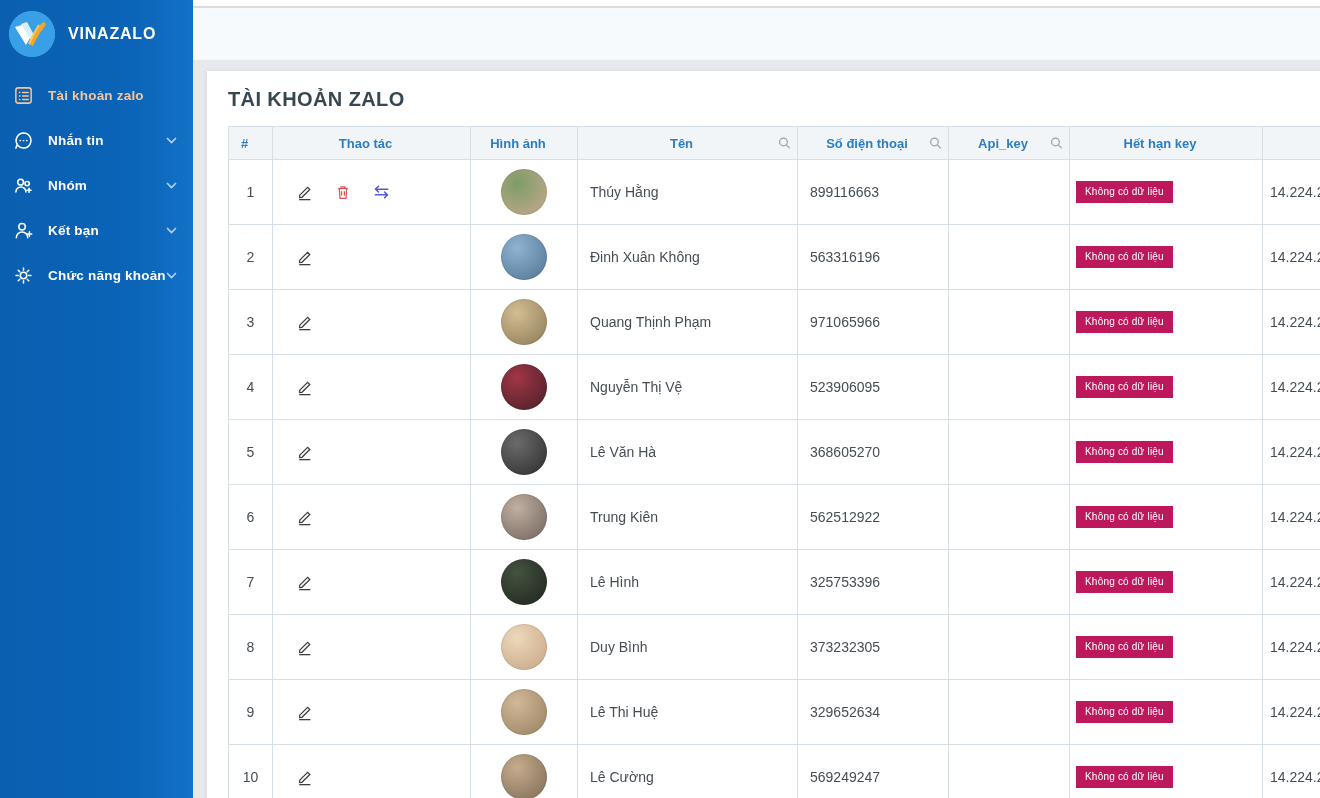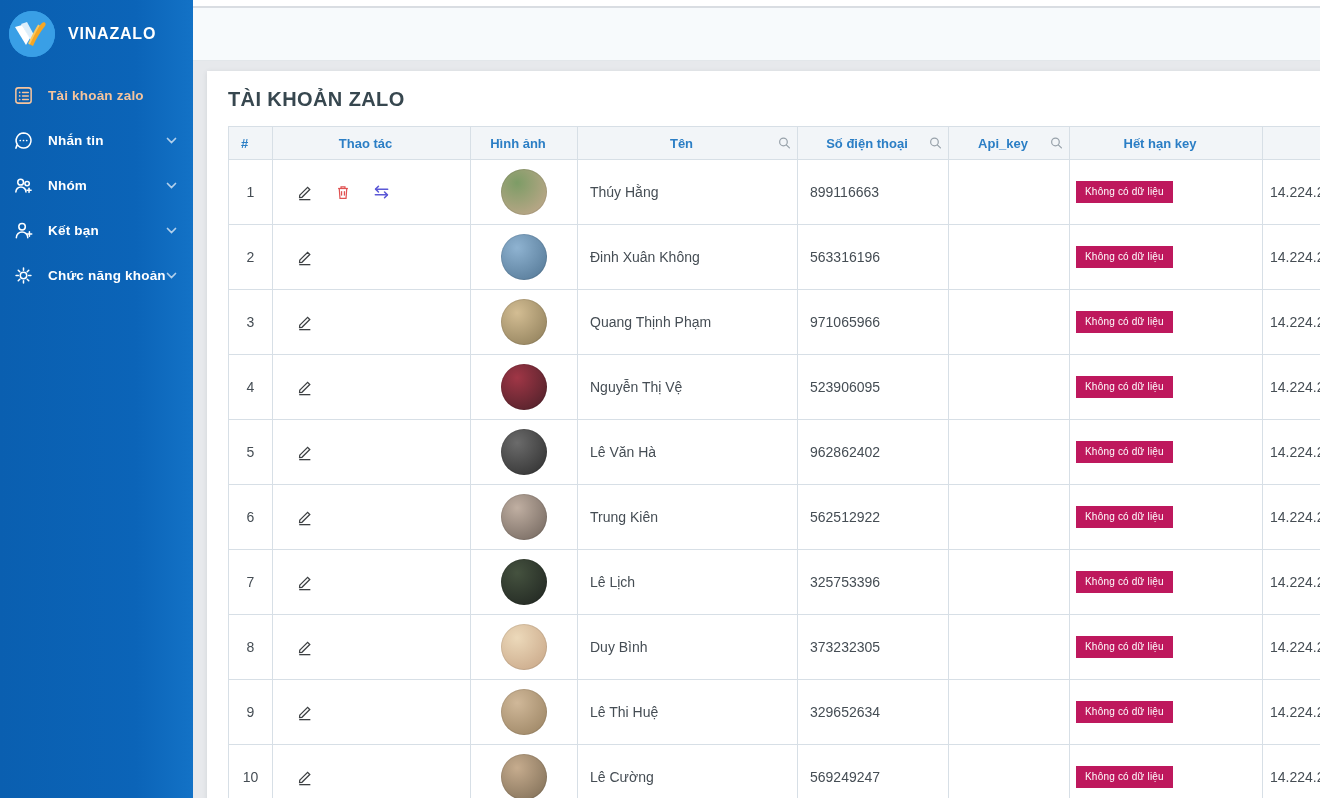--- a/index.html
+++ b/index.html
@@ -357,21 +357,21 @@
                 <line x1="3.4" y1="17.6" x2="15.2" y2="17.6" stroke="#3d4043" stroke-width="1.35"></line>
               </svg>
             </button>
             
             
           </td>
           <td>
             <div class="avatar" style="background: radial-gradient(circle at 35% 30%, rgb(107, 107, 107), rgb(44, 44, 44));"></div>
           </td>
           <td class="c-name">Lê Văn Hà</td>
-          <td class="c-phone">962862402</td>
+          <td class="c-phone">368605270</td>
           <td class="c-apikey"></td>
           <td class="c-badge">
             <span class="badge">Không có dữ liệu</span>
           </td>
           <td class="c-extra">14.224.201</td>
         </tr>
 
         <tr>
           <td class="c-num">6</td>
           <td class="c-actions">
@@ -404,21 +404,21 @@
                 <path d="M4 12.8 L12.3 4.5 L14.6 6.8 L6.3 15.1 L3.8 15.4 Z" fill="none" stroke="#3d4043" stroke-width="1.35"></path>
                 <line x1="3.4" y1="17.6" x2="15.2" y2="17.6" stroke="#3d4043" stroke-width="1.35"></line>
               </svg>
             </button>
             
             
           </td>
           <td>
             <div class="avatar" style="background: radial-gradient(circle at 35% 30%, rgb(69, 82, 63), rgb(30, 35, 31));"></div>
           </td>
-          <td class="c-name">Lê Lịch</td>
+          <td class="c-name">Lê Hình</td>
           <td class="c-phone">325753396</td>
           <td class="c-apikey"></td>
           <td class="c-badge">
             <span class="badge">Không có dữ liệu</span>
           </td>
           <td class="c-extra">14.224.201</td>
         </tr>
 
         <tr>
           <td class="c-num">8</td>

